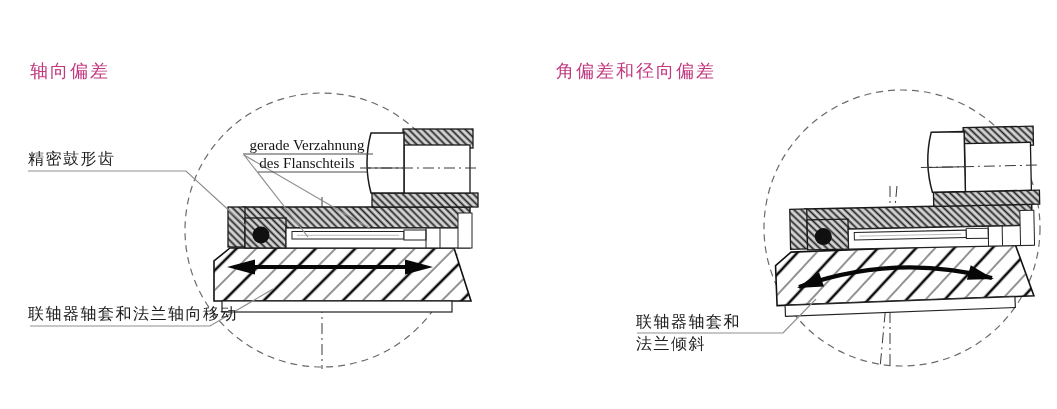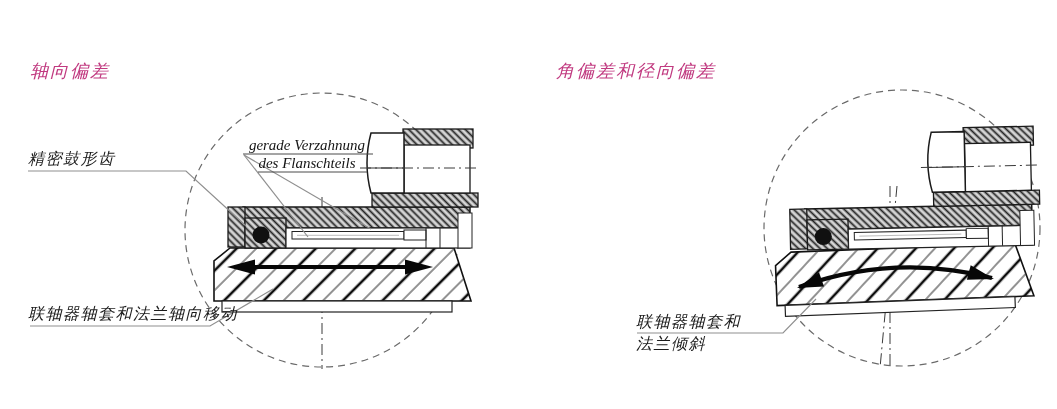--- a/index.html
+++ b/index.html
@@ -1,16 +1,16 @@
 <!DOCTYPE html>
 <html><head>
 <meta charset="utf-8">
 <style>
   html,body{margin:0;padding:0;background:#ffffff;}
-  .page{position:relative;width:1057px;height:409px;background:#ffffff;overflow:hidden;font-style:italic;}
+  .page{position:relative;width:1057px;height:409px;background:#ffffff;overflow:hidden;}
   svg{display:block;}
   text{font-family:"Liberation Serif","DejaVu Serif",serif;}
   .title{fill:#c13a80;font-size:18px;letter-spacing:2px;}
   .cjk{fill:#1b1b1b;font-size:16px;letter-spacing:1.5px;}
   .de{fill:#141414;font-size:15px;}
   .leader{stroke:#8f8f8f;stroke-width:1.2;fill:none;}
   .underline{stroke:#4a4a4a;stroke-width:1;}
   .dashdot{stroke:#3a3a3a;stroke-width:1;stroke-dasharray:11 4 2 4;fill:none;}
 </style>
 </head>

